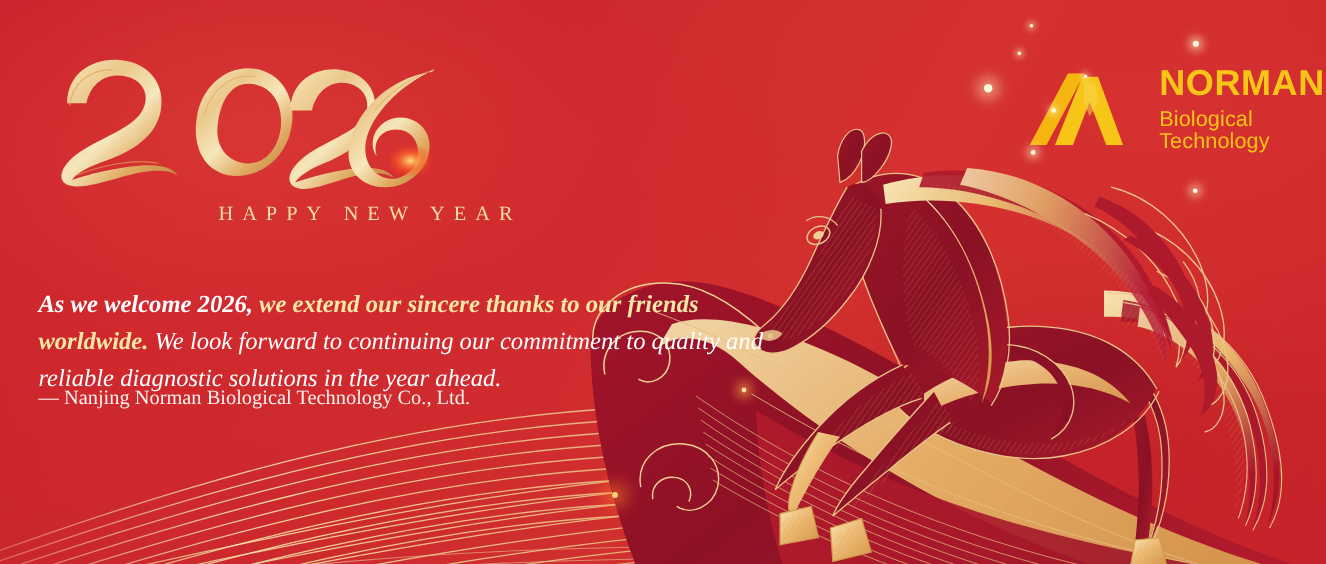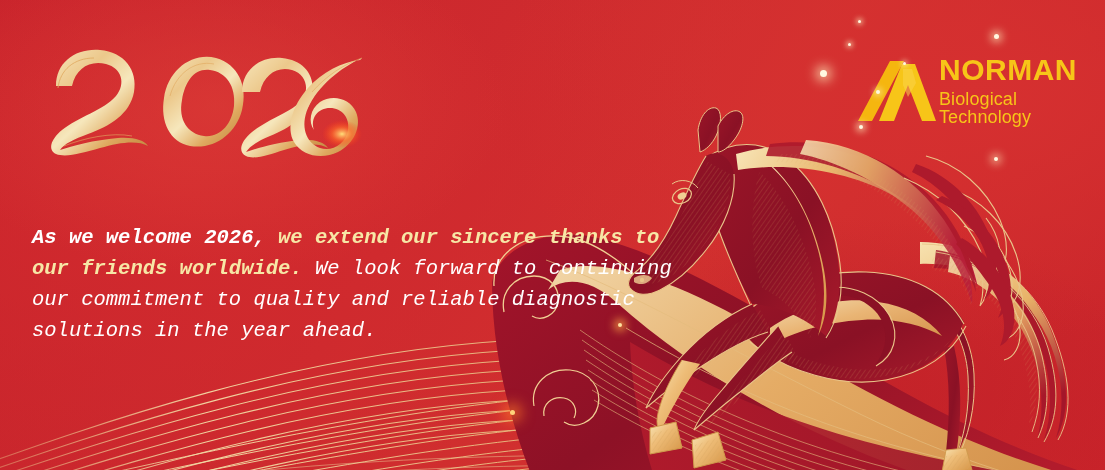--- a/index.html
+++ b/index.html
@@ -34,38 +34,38 @@
   
   .year{position:absolute;left:42px;top:42px;width:330px;height:130px;}
   .hny{
     position:absolute;left:182px;top:168px;
     font-family:"Liberation Serif", serif;
     font-size:17px;letter-spacing:7.5px;
     color:#f6dfa2;white-space:nowrap;
   }
 
   
-  .logo{position:absolute;left:858px;top:55px;display:flex;align-items:center;gap:3px;}
+  .logo{position:absolute;left:858px;top:55px;display:flex;align-items:center;gap:30px;}
   .logo-mark{width:78px;height:60px;flex:0 0 auto;}
   .logo-txt{display:flex;flex-direction:column;line-height:1;}
   .logo-name{
     font-family:"Liberation Sans", sans-serif;
     font-weight:bold;font-size:30px;letter-spacing:.5px;
     color:#f7c518;
   }
   .logo-sub{
     font-family:"Liberation Sans", sans-serif;
     font-size:18px;letter-spacing:.1px;margin-top:5px;
     color:#f7c518;
   }
 
   
   .message{
-    position:absolute;left:32px;top:222px;width:640px;
-    font-family:Liberation Mono, monospace;
+    position:absolute;left:32px;top:239px;width:640px;
+    font-family:Liberation Serif, serif;
     font-size:20.5px;line-height:1.52;color:#ffffff;
     font-style:italic;
   }
   .m-white-b{font-weight:bold;font-style:italic;color:#ffffff;}
   .m-gold-b{font-weight:bold;font-style:italic;color:#f7e7a6;}
   .m-white{font-style:italic;color:#ffffff;}
 
   .attrib{
     position:absolute;left:32px;top:322px;
     font-family:"Liberation Serif", serif;
@@ -381,37 +381,39 @@
     <path d="M318,18 C300,20 280,30 266,46 C250,64 244,86 252,100
              C260,114 280,118 296,110 C312,102 320,84 314,70
              C308,56 290,52 278,60 C268,67 266,80 272,88
              C268,76 276,66 288,66 C300,66 308,76 306,88
              C304,102 290,110 278,106 C264,101 258,84 266,66
              C276,44 298,26 320,16 Z" fill="url(#g2026)"></path>
     <ellipse cx="300" cy="92" rx="20" ry="14" fill="url(#spot6)"></ellipse>
     <path d="M270,50 C284,34 302,22 320,16" fill="none" stroke="#e0a95f" stroke-width=".9" opacity=".7"></path>
   </svg>
 
+  <div class="hny">HAPPY NEW YEAR</div>
 
   <div class="logo">
     <svg class="logo-mark" viewBox="0 0 78 60">
       <polygon points="32,0 46,0 14,60 0,60" fill="#f5b60f"></polygon>
       <polygon points="44,3 57,3 78,60 64,60 50,24 36,60 21,60" fill="#f7c518"></polygon>
       <polygon points="45,8 54,8 58,22 50,36 45,24" fill="#fbd34a" opacity=".55"></polygon>
     </svg>
     <div class="logo-txt">
       <div class="logo-name">NORMAN</div>
       <div class="logo-sub">Biological Technology</div>
     </div>
   </div>
 
   <div class="message">
     <span class="m-white-b">As we welcome 2026, </span><span class="m-gold-b">we extend our sincere thanks to our friends worldwide.</span><span class="m-white"> We look forward to continuing our commitment to quality and reliable diagnostic solutions in the year ahead.</span>
   </div>
 
+  <div class="attrib">— Nanjing Norman Biological Technology Co., Ltd.</div>
 
   <div class="spark" style="left:994px;top:34px;width:5px;height:5px;box-shadow:0 0 8px 3px rgba(255,240,190,.75);"></div>
   <div class="spark" style="left:876px;top:90px;width:4px;height:4px;box-shadow:0 0 6px 2px rgba(255,240,190,.7);"></div>
   <div class="spark" style="left:848px;top:43px;width:3px;height:3px;box-shadow:0 0 5px 2px rgba(255,240,190,.6);"></div>
   <div class="spark" style="left:820px;top:70px;width:7px;height:7px;box-shadow:0 0 12px 4px rgba(255,240,190,.8);"></div>
   <div class="spark" style="left:858px;top:20px;width:3px;height:3px;box-shadow:0 0 5px 2px rgba(255,240,190,.6);"></div>
   <div class="spark" style="left:859px;top:125px;width:4px;height:4px;box-shadow:0 0 7px 3px rgba(255,240,190,.7);"></div>
   <div class="spark" style="left:994px;top:157px;width:4px;height:4px;box-shadow:0 0 8px 3px rgba(255,240,190,.7);"></div>
   <div class="spark" style="left:903px;top:62px;width:3px;height:3px;box-shadow:0 0 5px 2px rgba(255,240,190,.55);"></div>
   <div class="spark" style="left:510px;top:410px;width:5px;height:5px;background:#ffd27a;box-shadow:0 0 14px 6px rgba(255,120,40,.8);"></div>

